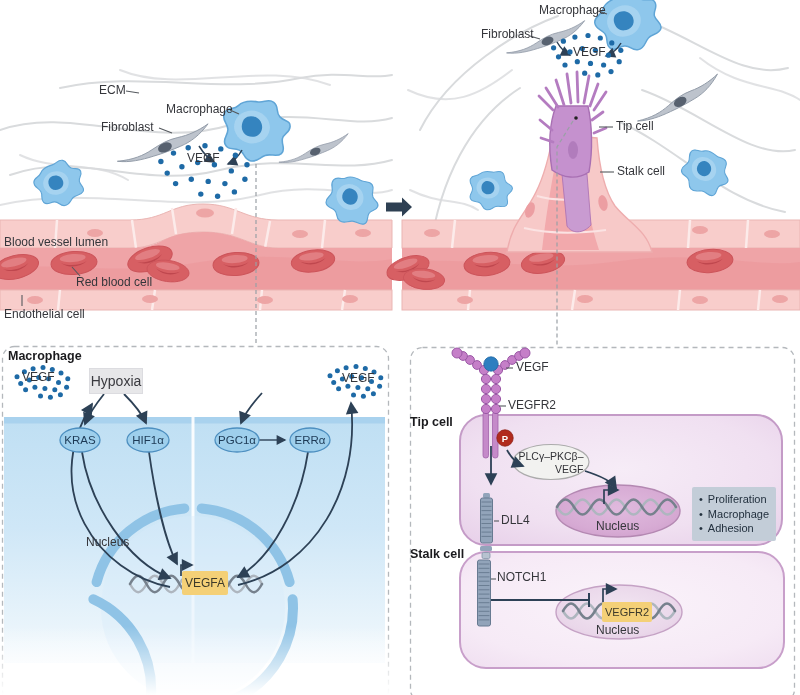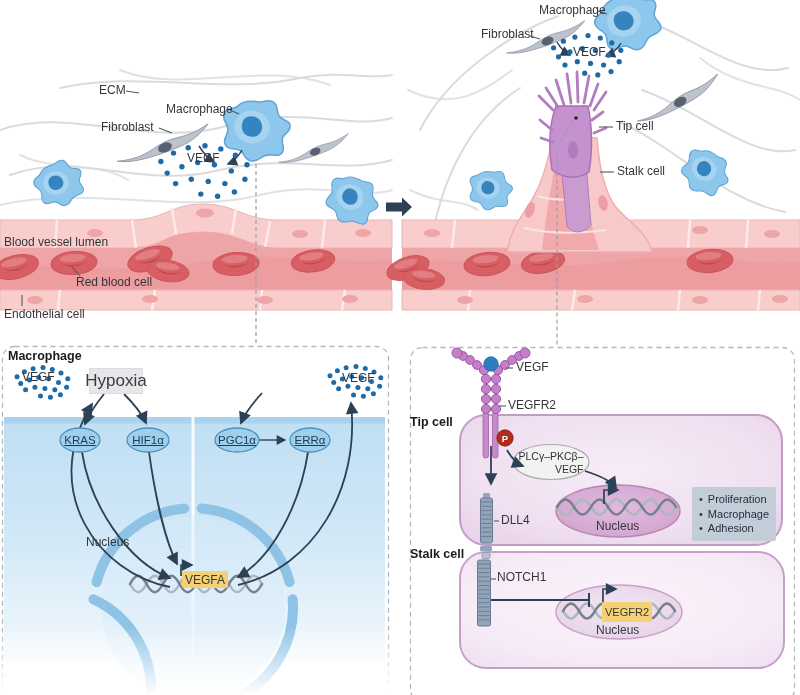--- a/index.html
+++ b/index.html
@@ -2,24 +2,24 @@
 <html><head>
 <meta charset="utf-8">
 <style>
   html,body{margin:0;padding:0;background:#fff;}
   #fig{position:relative;width:800px;height:695px;background:#fff;overflow:hidden;
        font-family:"Liberation Sans",sans-serif;}
   #art{position:absolute;left:0;top:0;}
   .lbl{position:absolute;font-size:12px;color:#35363b;white-space:nowrap;line-height:13px;}
   .lbl.bold{font-weight:bold;font-size:12.5px;color:#1b1b1e;}
   .gbox{position:absolute;background:#e7e7e9;border:1px solid #dcdce0;display:flex;
-        align-items:center;justify-content:center;font-size:17px;color:#3a3a3f;}
+        align-items:center;justify-content:center;font-size:14px;color:#3a3a3f;}
   .ybox{position:absolute;background:#f4d077;border-radius:2px;display:flex;align-items:center;
         justify-content:center;font-size:12px;color:#3d3a2a;font-weight:500;}
-  .ellbl{position:absolute;transform:translate(-50%,-50%);font-size:11.5px;color:#1d3a55;text-decoration:underline;}
+  .ellbl{position:absolute;transform:translate(-50%,-50%);font-size:11.5px;color:#1d3a55;}
   .p-lbl{position:absolute;transform:translate(-50%,-50%);font-size:9.5px;font-weight:bold;color:#fff;}
   .plc{position:absolute;transform:translate(-50%,-50%);font-size:10.5px;line-height:12.5px;
        color:#333338;text-align:right;}
   .outcomes{position:absolute;background:#c3cdd8;border-radius:2px;padding:5px 7px;
             font-size:11px;line-height:14.5px;color:#22303e;}
   .oc-row{display:flex;gap:5px;}
 </style>
 </head>
 <body>
 
@@ -490,21 +490,21 @@
 
 <div class="lbl bold" style="left:8px;top:350px">Macrophage</div>
 <div class="lbl" style="left:22px;top:371px">VEGF</div>
 <div class="lbl" style="left:342px;top:372px">VEGF</div>
 <div class="gbox" style="left:89px;top:368px;width:52px;height:24px">Hypoxia</div>
 <div class="ellbl" style="left:80px;top:440px">KRAS</div>
 <div class="ellbl" style="left:148px;top:440px">HIF1α</div>
 <div class="ellbl" style="left:237px;top:440px">PGC1α</div>
 <div class="ellbl" style="left:310px;top:440px">ERRα</div>
 <div class="lbl" style="left:86px;top:536px">Nucleus</div>
-<div class="ybox" style="left:182px;top:571px;width:46px;height:17px">VEGFA</div>
+<div class="ybox" style="left:182px;top:571px;width:46px;height:24px">VEGFA</div>
 
 <div class="lbl" style="left:516px;top:361px">VEGF</div>
 <div class="lbl" style="left:508px;top:399px">VEGFR2</div>
 <div class="lbl bold" style="left:410px;top:416px">Tip cell</div>
 <div class="lbl bold" style="left:410px;top:548px">Stalk cell</div>
 <div class="p-lbl" style="left:505px;top:438px">P</div>
 <div class="plc" style="left:551px;top:462px">
   <div>PLCγ–PKCβ–</div>
   <div>VEGF</div>
 </div>

